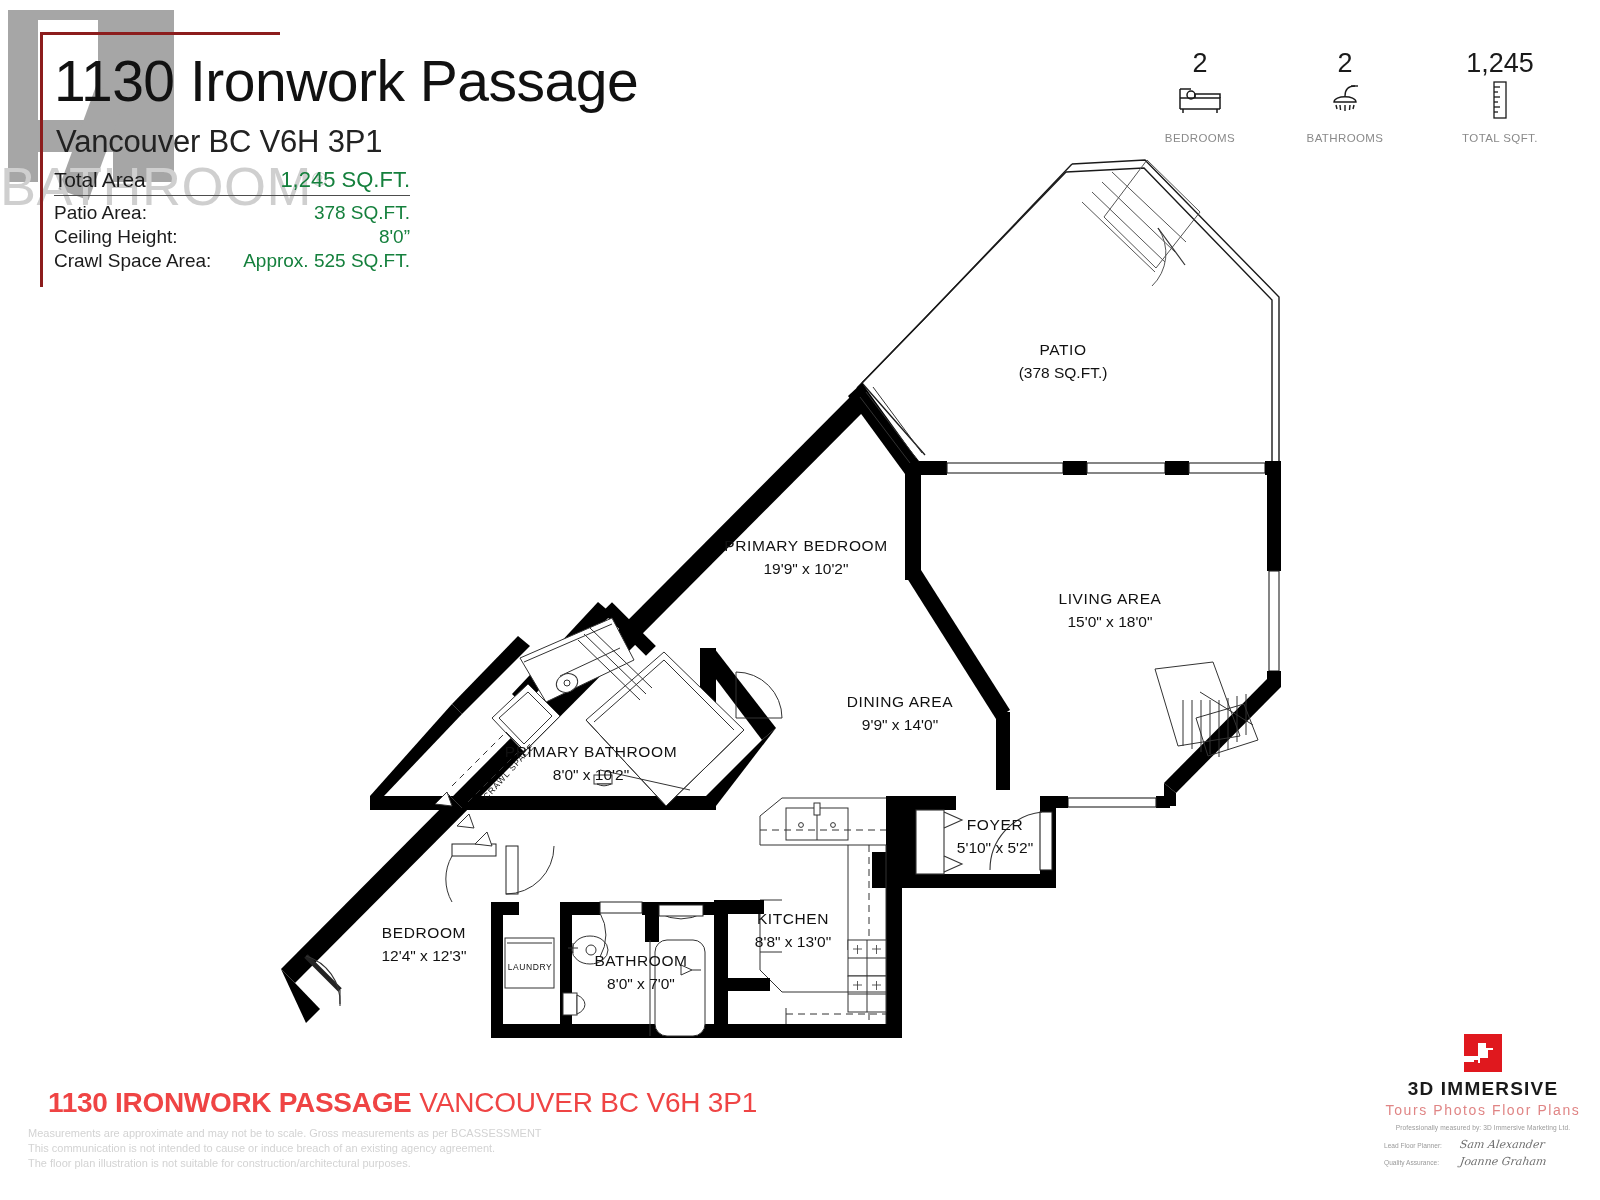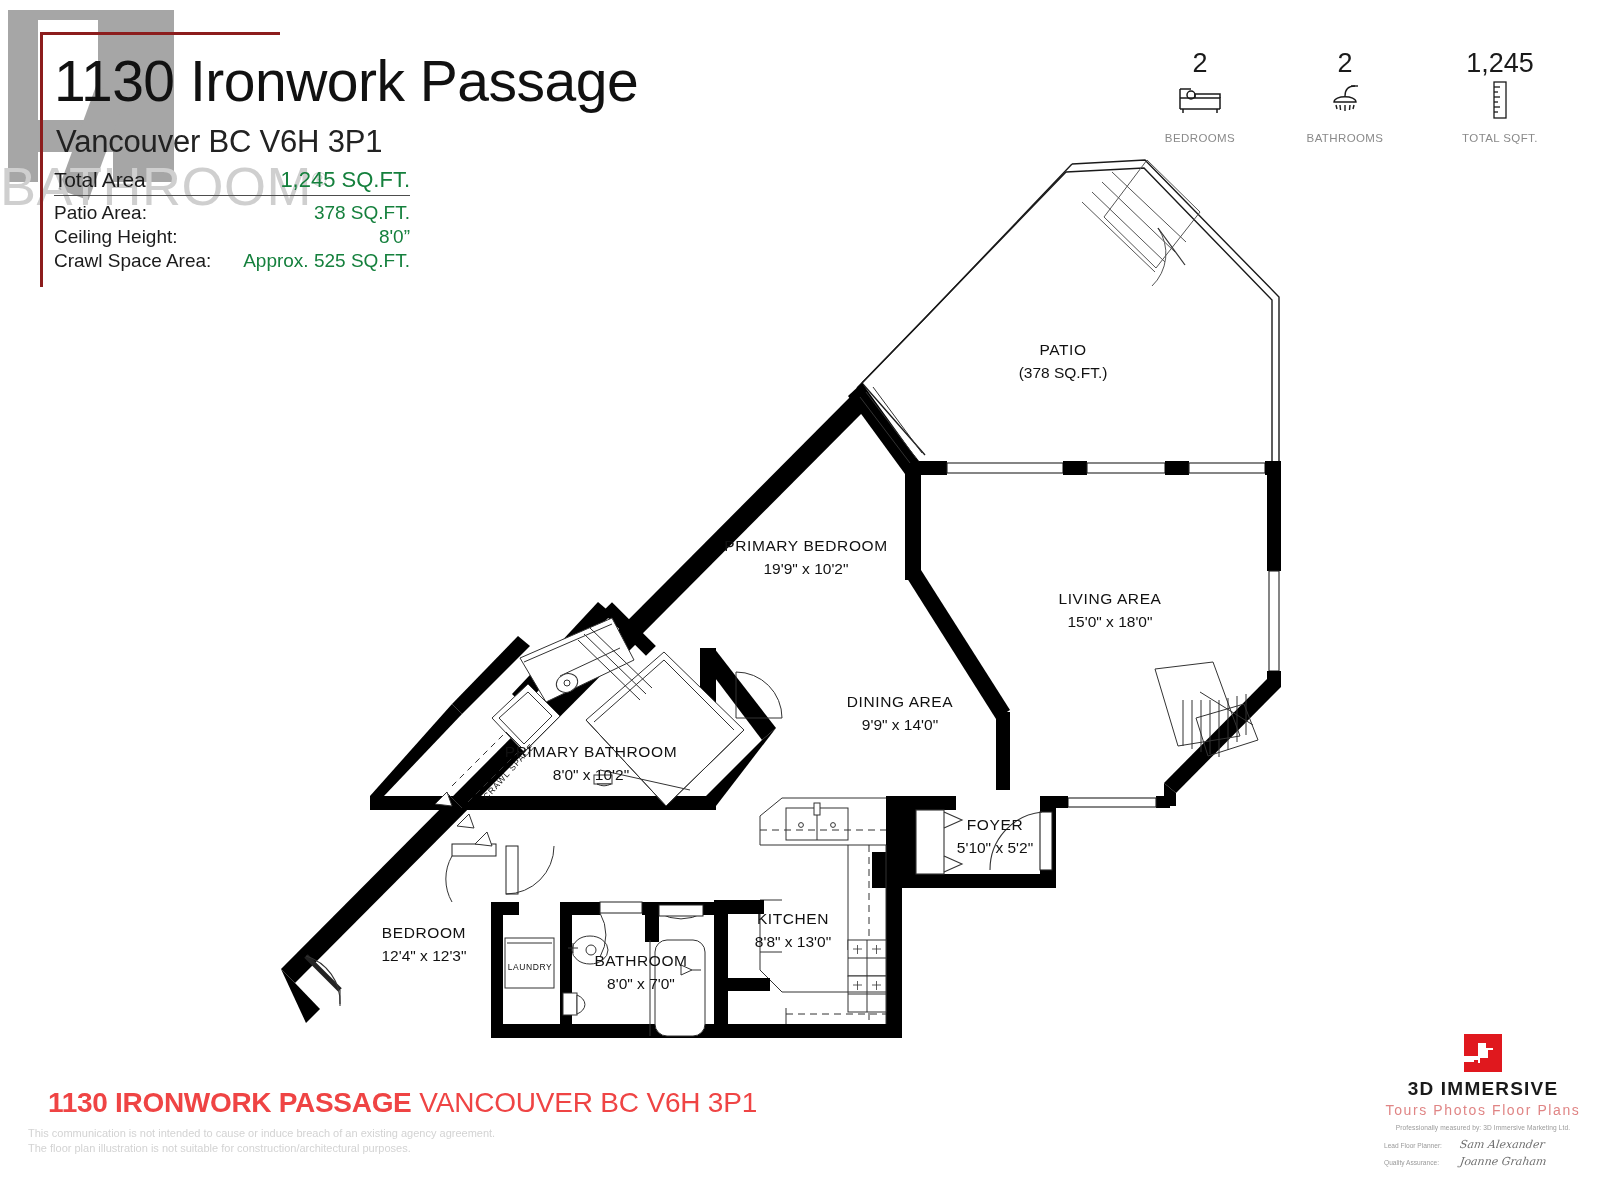--- a/index.html
+++ b/index.html
@@ -606,20 +606,21 @@
       <text class="plan-label" font-size="8.5" letter-spacing="1" x="487" y="800" transform="rotate(-48 487 800)">CRAWL SPACE</text>
       <text class="plan-label" font-size="8.5" letter-spacing="0.6" text-anchor="middle" x="530" y="970">LAUNDRY</text>
     </g>
   </svg>
 
   <div class="footer-title">
     <span class="bold">1130 IRONWORK PASSAGE</span>
     <span class="light">VANCOUVER BC V6H 3P1</span>
   </div>
   <div class="disclaimer">
+    <div>Measurements are approximate and may not be to scale. Gross measurements as per BCASSESSMENT</div>
     <div>This communication is not intended to cause or induce breach of an existing agency agreement.</div>
     <div>The floor plan illustration is not suitable for construction/architectural purposes.</div>
   </div>
 
   <div class="brand">
     <div class="brand-mark">
       <svg width="42" height="42" viewBox="0 0 42 42">
         <path d="M2,2 L40,2 L40,40 L2,40 Z M11,11 L11,31 L31,31 L31,11 Z" fill="#e0181e" fill-rule="evenodd"></path>
         <rect x="2" y="2" width="14" height="22" fill="#e0181e"></rect>
         <rect x="24" y="2" width="16" height="14" fill="#e0181e"></rect>

